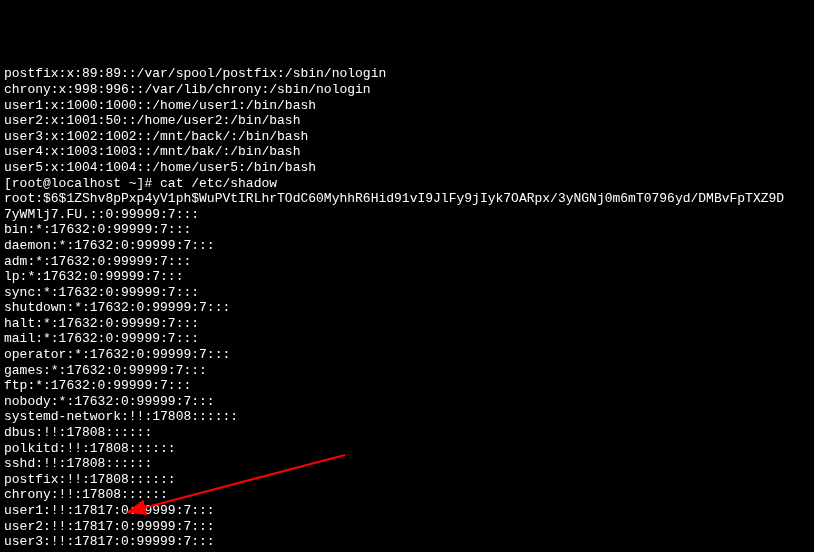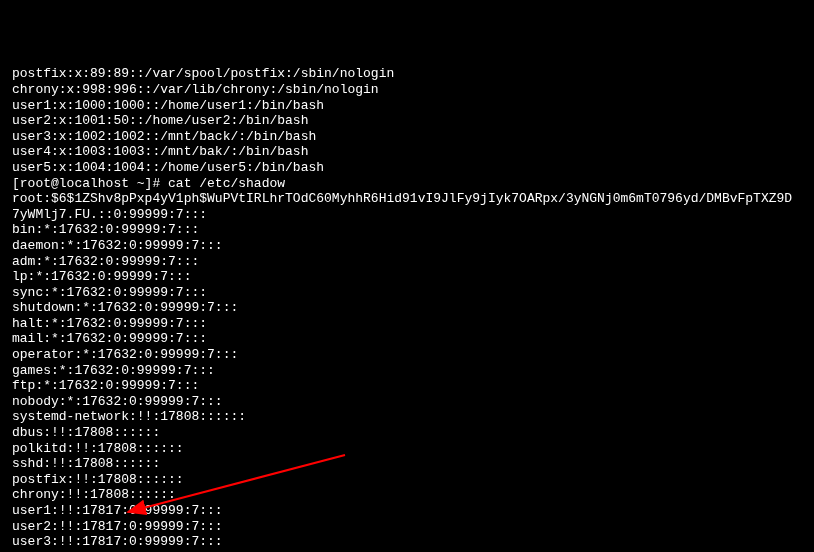--- a/index.html
+++ b/index.html
@@ -9,21 +9,21 @@
       font-family: 'Courier New', Consolas, monospace;
       font-size: 13px;
       line-height: 1.2;
       padding: 4px;
       width: 814px;
       height: 552px;
       overflow: hidden;
       position: relative;
       white-space: pre;
     }
-    .line { display: block; margin-left: 8px; }
+    .line { display: block; }
     .arrow {
       position: absolute;
       pointer-events: none;
     }
   </style>
 </head>
 <body>
 
 
 

